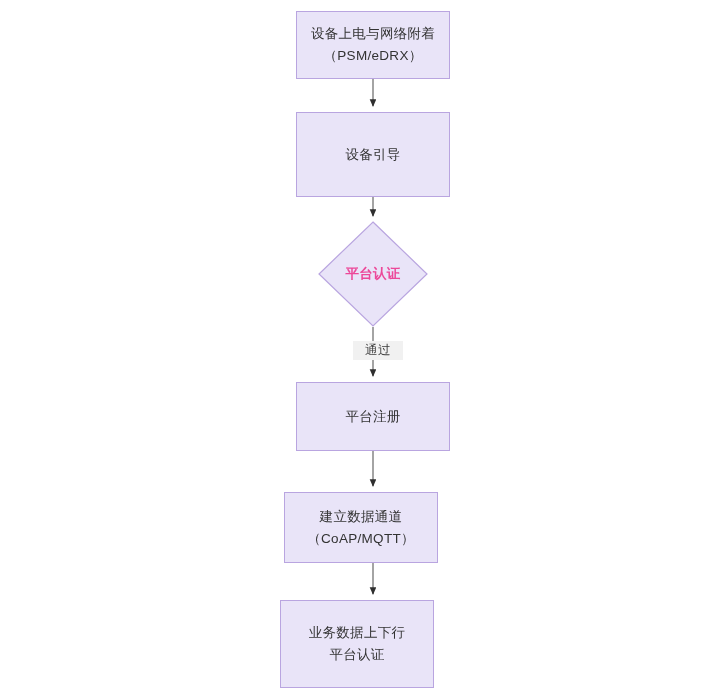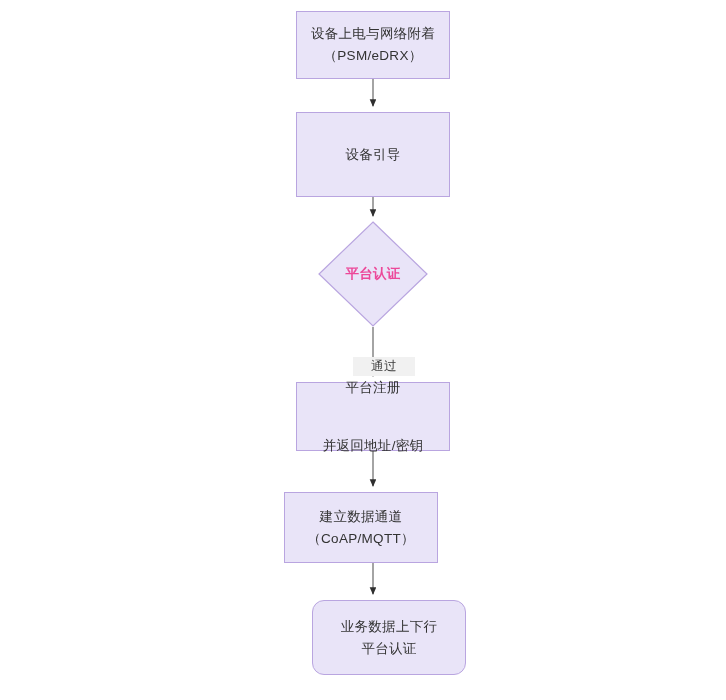--- a/index.html
+++ b/index.html
@@ -36,21 +36,21 @@
     line-height: 22px;
     color: #333333;
     letter-spacing: 0.3px;
   }
   .node .line2 { display: block; }
   
   .box-n1 { left: 296px; top: 11px;  width: 154px; height: 68px; }
   .box-n2 { left: 296px; top: 112px; width: 154px; height: 85px; }
   .box-n4 { left: 296px; top: 382px; width: 154px; height: 69px; gap: 36px; }
   .box-n5 { left: 284px; top: 492px; width: 154px; height: 71px; }
-  .box-n6 { left: 312px; top: 600px; width: 154px; height: 75px; border-radius: 12px; }
+  .box-n6 { left: 280px; top: 600px; width: 154px; height: 88px; }
 
   
   .diamond-wrap {
     position: absolute;
     left: 318px;
     top: 221px;
     width: 110px;
     height: 106px;
   }
   .diamond-shape {
@@ -82,24 +82,23 @@
     pointer-events: none;
   }
 
   
   .edge-label {
     position: absolute;
     font-size: 12.5px;
     line-height: 17px;
     color: #3c3c3c;
     background: #f1f1f1;
-    padding: 1px 18px;
+    padding: 1px 12px;
     letter-spacing: 0.5px;
     white-space: nowrap;
-    margin-top: 16px;
   }
   .label-pass {
     left: 353px;
     top: 341px;
   }
 </style>
 </head>
 <body>
 
 <div id="flowchart">
@@ -135,21 +134,20 @@
     <svg class="diamond-shape" width="110" height="106" viewBox="0 0 110 106" xmlns="http://www.w3.org/2000/svg">
       <polygon points="55,1 109,53 55,105 1,53" fill="#e9e4f8" stroke="#b9a5e0" stroke-width="1.2"></polygon>
     </svg>
     <div class="diamond-label">平台认证</div>
   </div>
 
   <div class="edge-label label-pass">通过</div>
 
   <div class="node box-n4">
     <span>平台注册</span>
-    <span class="line2">并返回地址/密钥</span>
   </div>
 
   <div class="node box-n5">
     <span>建立数据通道</span>
     <span class="line2">（CoAP/MQTT）</span>
   </div>
 
   <div class="node box-n6">
     <span>业务数据上下行</span>
     <span class="line2">平台认证</span>

